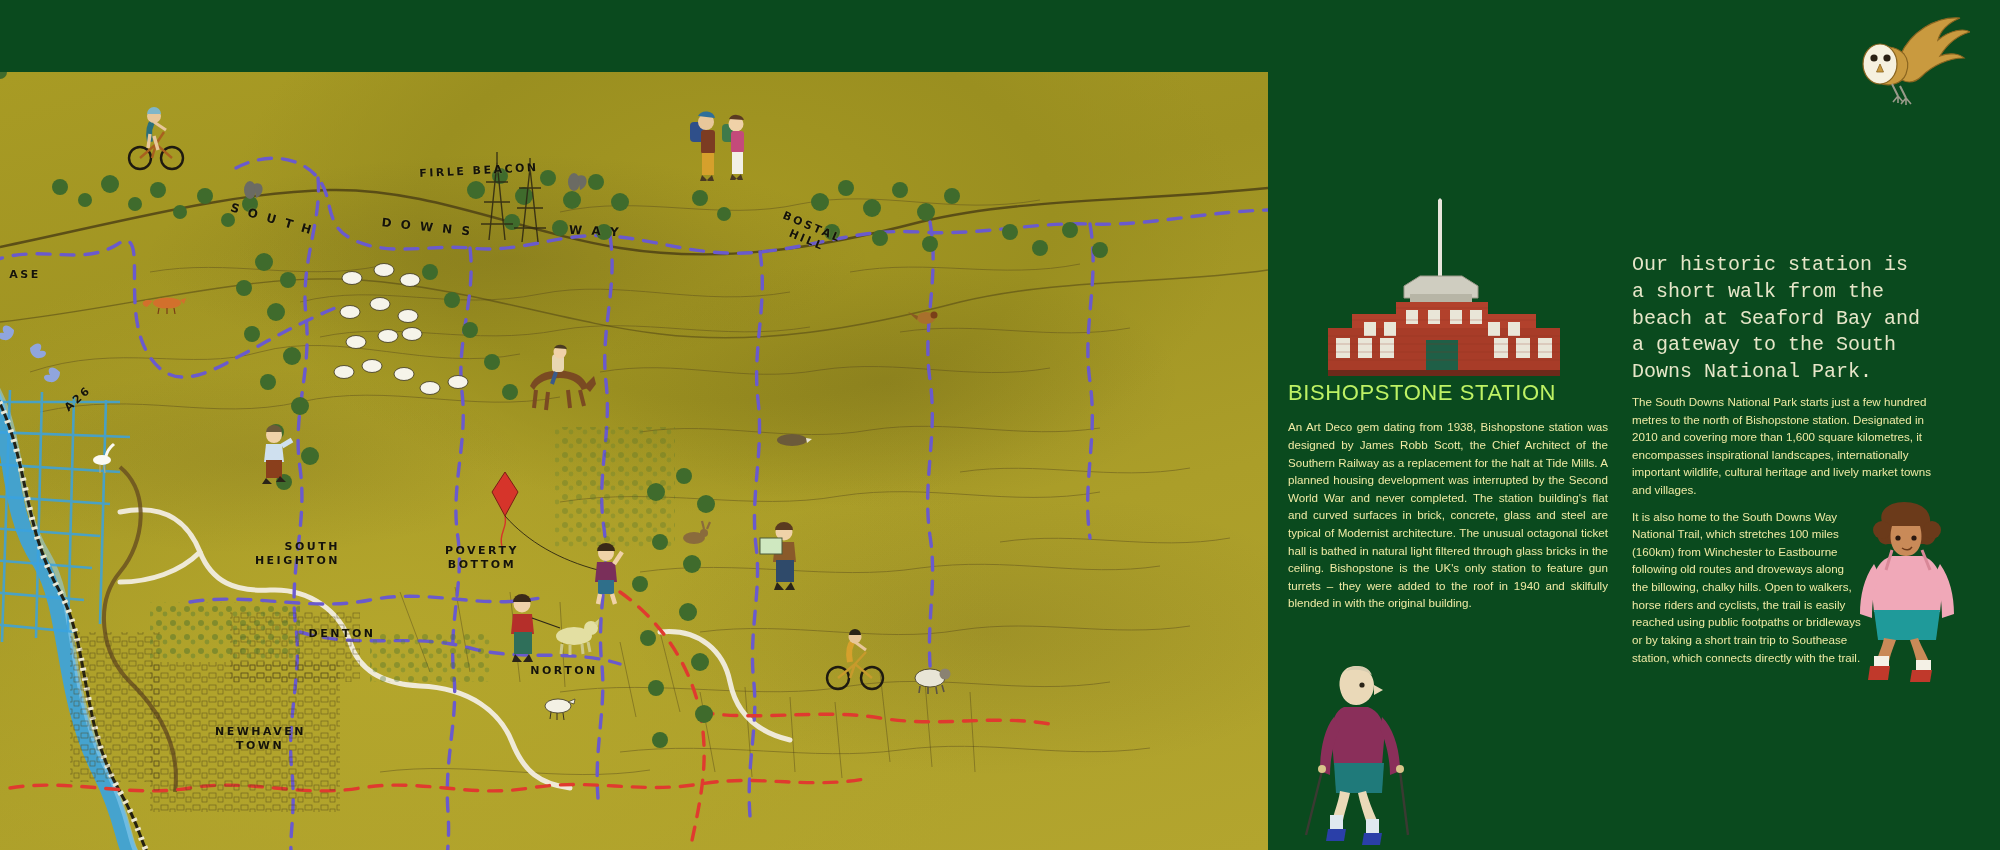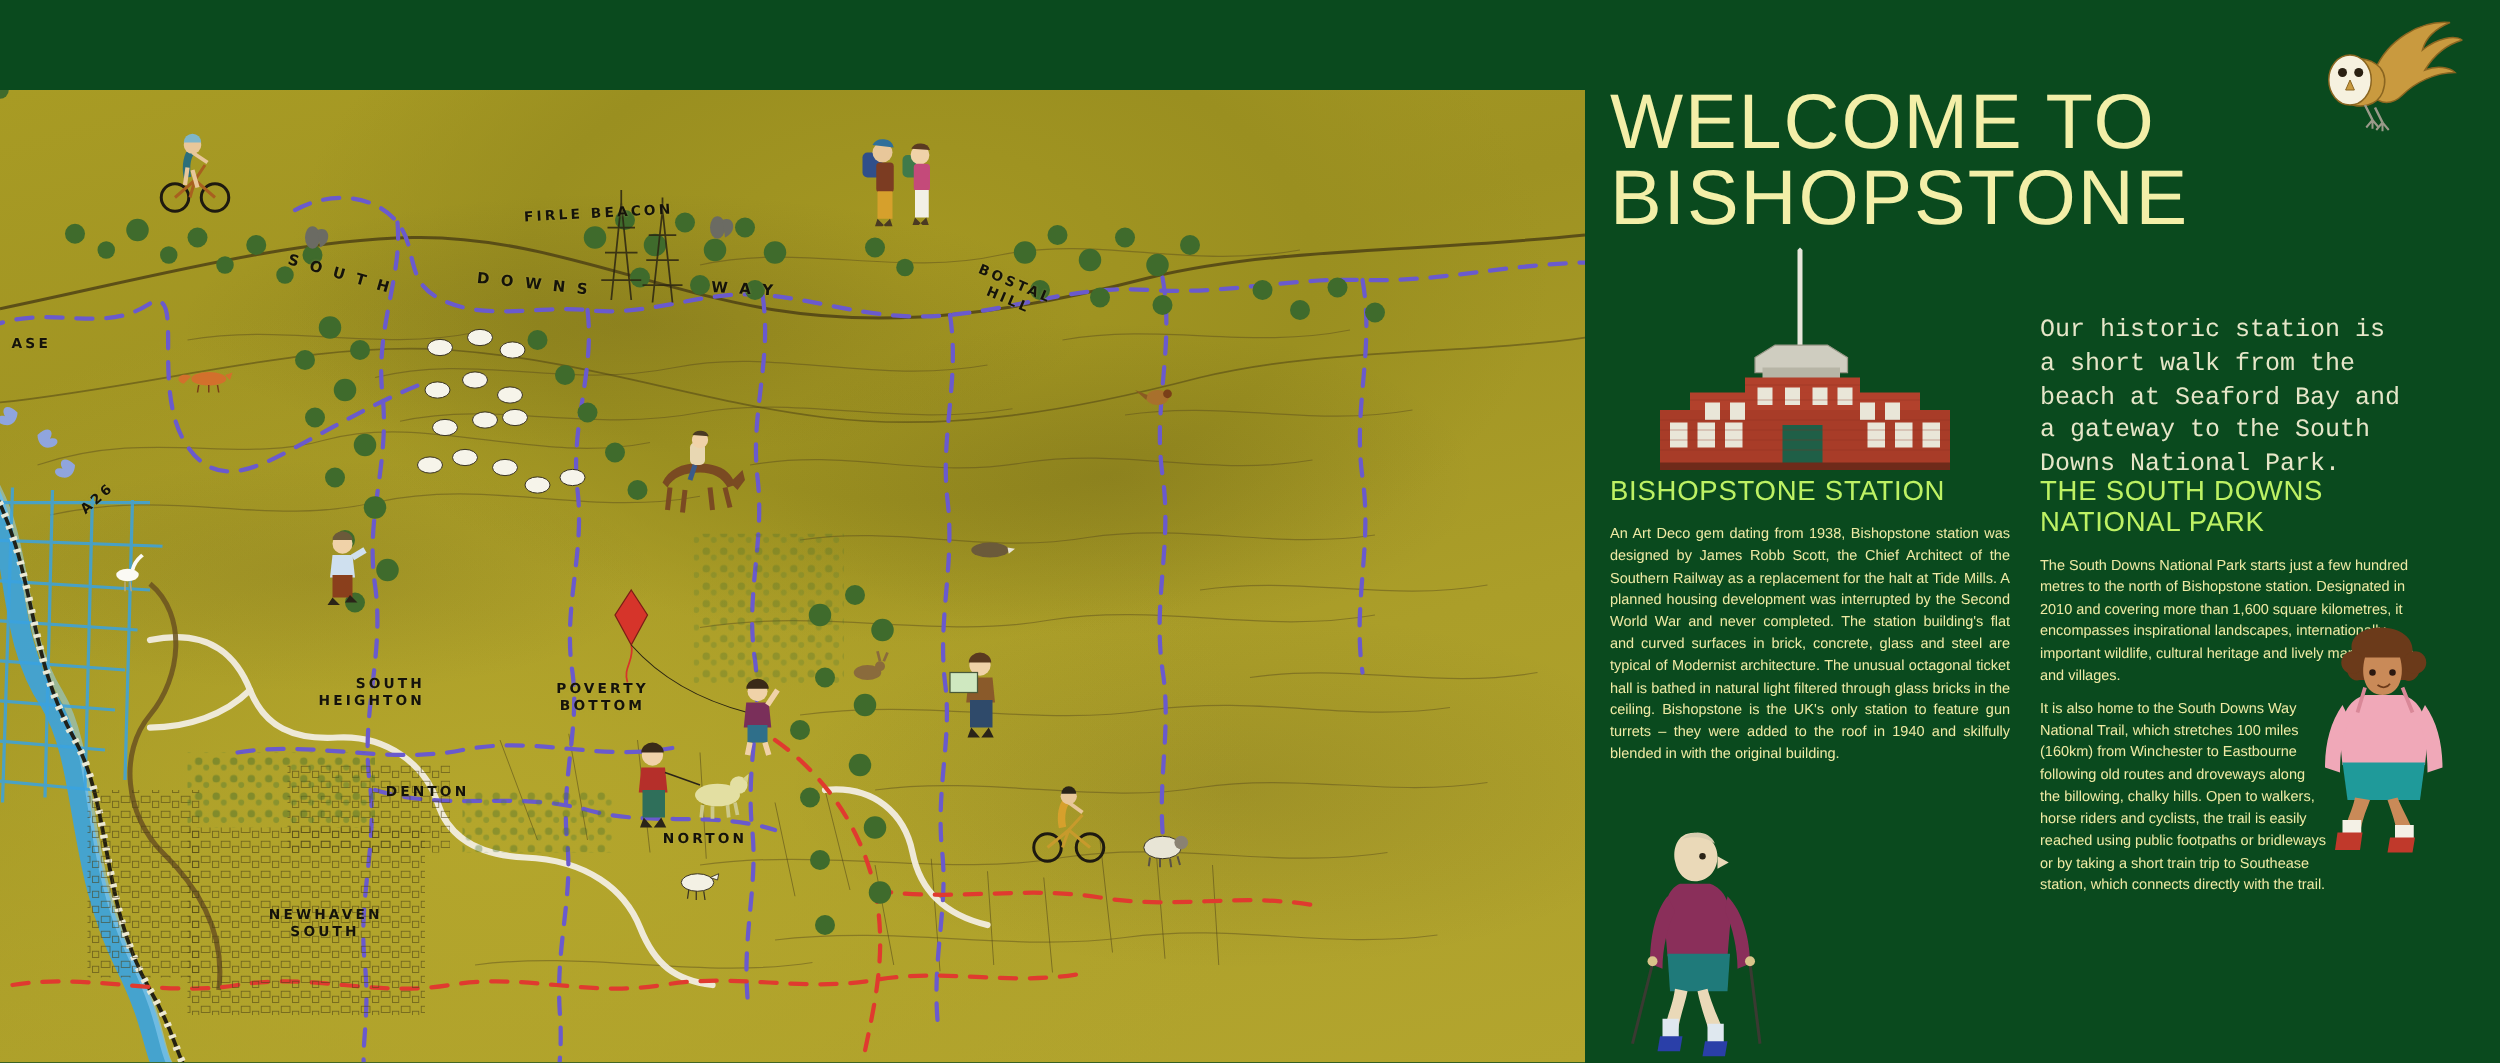--- a/index.html
+++ b/index.html
@@ -493,46 +493,40 @@
         <div class="map-label" style="left: 555px; top: 152px; width: 80px; font-size: 12px; transform: rotate(3deg);">W  A  Y</div>
         <div class="map-label" style="left: 757px; top: 148px; width: 105px; font-size: 11px; transform: rotate(23deg);">BOSTAL HILL</div>
         <div class="map-label" style="left: 58px; top: 320px; width: 40px; font-size: 11px; transform: rotate(-42deg);">A26</div>
         <div class="map-label" style="left: 240px; top: 468px; width: 100px; font-size: 11px; transform: rotate(0deg); text-align: right;">SOUTH
 HEIGHTON</div>
         <div class="map-label" style="left: 405px; top: 472px; width: 90px; font-size: 11px; transform: rotate(0deg); margin-left: 32px;">POVERTY
 BOTTOM</div>
         <div class="map-label" style="left: 306px; top: 555px; width: 72px; font-size: 11px; transform: rotate(0deg);">DENTON</div>
         <div class="map-label" style="left: 528px; top: 592px; width: 72px; font-size: 11px; transform: rotate(0deg);">NORTON</div>
         <div class="map-label" style="left: 215px; top: 653px; width: 90px; font-size: 11px; transform: rotate(0deg);">NEWHAVEN
-SOUTH</div>
+TOWN</div>
       </div>
   </div>
 
   <div id="info-panel">
 
     <div class="illus" style="left:572px;top:14px;">
       <svg width="130" height="105" viewBox="0 0 130 105">
         <path d="M60,42 C70,18 96,2 120,4 C106,10 100,18 98,26 C110,16 124,14 130,18 C116,22 106,32 100,42 C110,38 120,40 124,44 C108,44 92,52 82,62 C74,70 64,70 58,62z" fill="#c99a3f" stroke="#8a6520" stroke-width="1.2"></path>
         <path d="M64,40 C56,32 42,30 34,38 C26,46 28,62 38,68 C48,74 62,70 66,60 C69,52 68,45 64,40z" fill="#c99a3f" stroke="#8a6520" stroke-width="1.2"></path>
         <ellipse cx="40" cy="50" rx="17" ry="20" fill="#f6f1df" stroke="#8a6520" stroke-width="1.2"></ellipse>
         <circle cx="34" cy="44" r="3.6" fill="#2a2012"></circle>
         <circle cx="47" cy="44" r="3.6" fill="#2a2012"></circle>
         <path d="M40,50 l-3.5,8 l7,0z" fill="#c99a3f" stroke="#8a6520" stroke-width=".8"></path>
         <path d="M52,70 l6,12 M60,72 l6,12" stroke="#9a9a8a" stroke-width="2"></path>
         <path d="M58,82 l-5,6 M58,82 l0,7 M58,82 l5,6" stroke="#9a9a8a" stroke-width="1.6" fill="none"></path>
         <path d="M66,84 l-5,6 M66,84 l0,7 M66,84 l5,6" stroke="#9a9a8a" stroke-width="1.6" fill="none"></path>
       </svg>
     </div>
 
-    <div id="title-block">
-      <div class="big-title">
-        <span>WELCOME TO</span>
-        <span class="l2">BISHOPSTONE</span>
-      </div>
-    </div>
 
     <div class="illus" style="left:24px;top:188px;">
       <svg width="300" height="190" viewBox="0 0 300 190">
         <path d="M148,10 L150,12 L150,96 L146,96 L146,12z" fill="#e8e6dc"></path>
         <path d="M112,98 L128,88 L170,88 L186,98 L186,110 L112,110z" fill="#cfcdc0" stroke="#9a9888" stroke-width="1"></path>
         <path d="M118,106 L180,106 L180,116 L118,116z" fill="#b7b5a6"></path>
         <rect x="104" y="114" width="92" height="40" fill="#b2412c"></rect>
         <rect x="60" y="126" width="184" height="56" fill="#b2412c"></rect>
         <rect x="36" y="140" width="232" height="44" fill="#a83c28"></rect>
         <g fill="#e9e6d8">
@@ -585,21 +579,20 @@
         <path d="M24,174 l18,0 l-2,12 l-18,0z" fill="#2a3fa8"></path>
         <path d="M60,178 l18,0 l-2,12 l-18,0z" fill="#2a3fa8"></path>
         <path d="M18,116 L2,180" stroke="#3a3a32" stroke-width="2.4"></path>
         <path d="M96,116 L104,180" stroke="#3a3a32" stroke-width="2.4"></path>
         <circle cx="18" cy="114" r="4" fill="#d9c48a"></circle>
         <circle cx="96" cy="114" r="4" fill="#d9c48a"></circle>
       </svg>
     </div>
 
     <div id="col-right">
-      <div class="col-head">THE SOUTH DOWNS NATIONAL PARK</div>
       <div class="body-copy">
         <p>The South Downs National Park starts just a few hundred metres to the north of Bishopstone station. Designated in 2010 and covering more than 1,600 square kilometres, it encompasses inspirational landscapes, internationally important wildlife, cultural heritage and lively market towns and villages.</p>
         <p style="width:230px;">It is also home to the South Downs Way National Trail, which stretches 100 miles (160km) from Winchester to Eastbourne following old routes and droveways along the billowing, chalky hills. Open to walkers, horse riders and cyclists, the trail is easily reached using public footpaths or bridleways or by taking a short train trip to Southease station, which connects directly with the trail.</p>
       </div>
     </div>
 
     <div class="illus" style="left:580px;top:500px;">
       <svg width="120" height="185" viewBox="0 0 120 185">
         <path d="M34,22 C30,10 42,2 56,2 C72,2 84,10 82,24 C90,22 94,30 88,36 C86,44 80,46 76,44 L40,44 C34,46 28,40 30,32 C26,30 28,22 34,22z" fill="#6b3a1a"></path>
         <circle cx="34" cy="30" r="9" fill="#6b3a1a"></circle>

